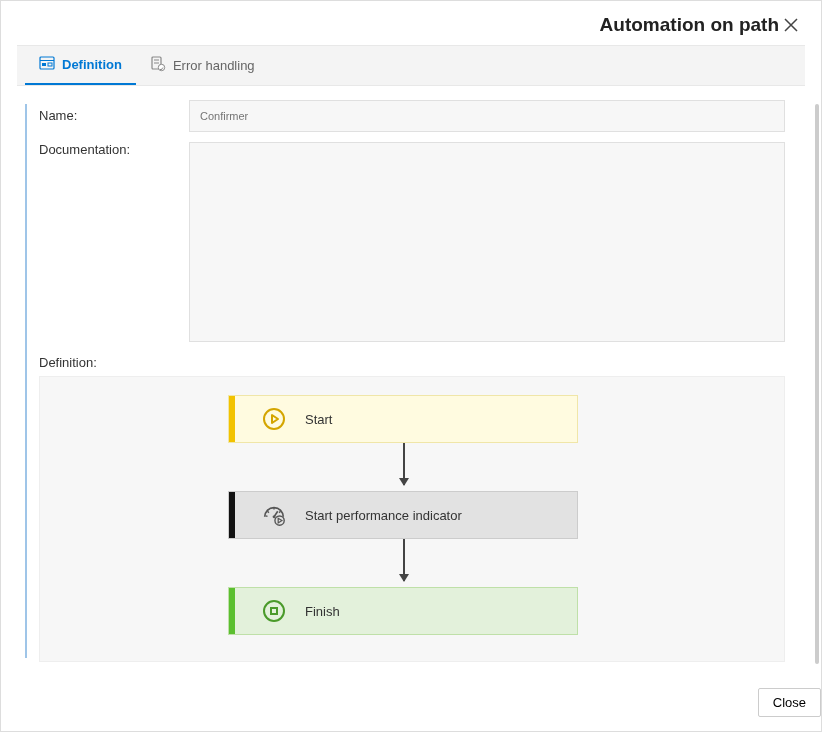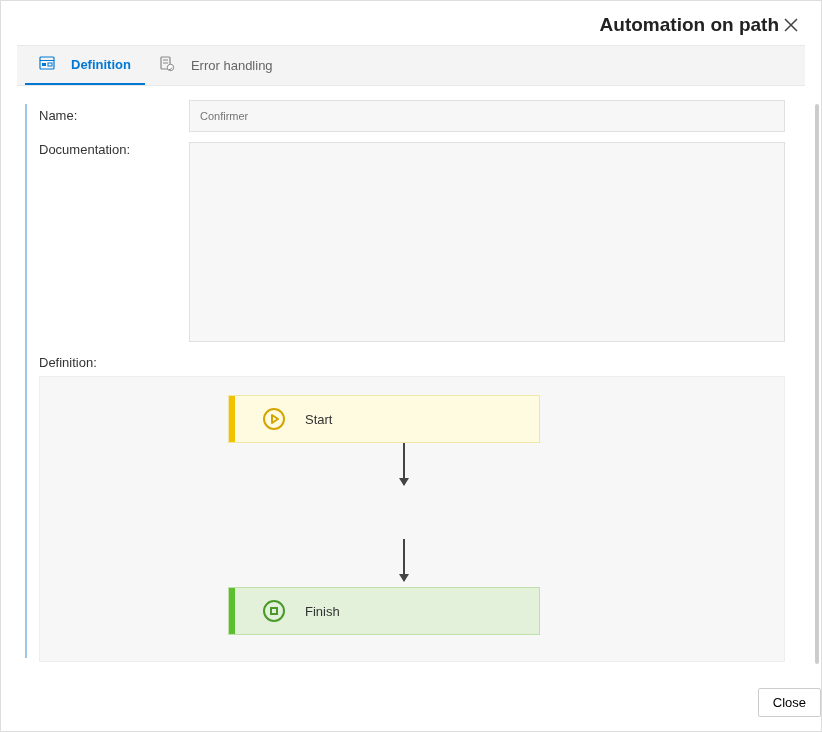--- a/index.html
+++ b/index.html
@@ -42,21 +42,21 @@
       display: flex;
       background: #f4f4f4;
       border-top: 1px solid #e8e8e8;
       border-bottom: 1px solid #e8e8e8;
       padding: 0 8px;
       margin: 0 16px;
     }
     .tab {
       display: flex;
       align-items: center;
-      gap: 16px;
+      gap: 7px;
       padding: 9px 14px;
       cursor: pointer;
       color: #666;
       font-size: 13px;
     }
     .tab.active {
       color: #0078d4;
       border-bottom: 2px solid #0078d4;
       font-weight: 600;
     }
@@ -128,21 +128,21 @@
       margin-right: 20px;
       margin-top: 6px;
       height: 286px;
       background: #f7f7f7;
       border: 1px solid #eee;
       position: relative;
     }
     .flow-node {
       position: absolute;
       left: 188px;
-      width: 312px;
+      width: 350px;
       height: 48px;
       display: flex;
       align-items: center;
       gap: 18px;
       padding: 0 16px 0 0;
       border: 1px solid;
       cursor: pointer;
     }
     .flow-node .stripe {
       width: 6px;
@@ -283,20 +283,37 @@
           <svg viewBox="0 0 26 26" width="26" height="26">
               <circle cx="13" cy="13" r="10" fill="none" stroke="#d4a500" stroke-width="2"></circle>
               <polygon points="11,9 11,17 17,13" fill="none" stroke="#d4a500" stroke-width="2" stroke-linejoin="round"></polygon>
             </svg>
         </div>
         <div class="node-label">Start</div>
       </div>
 
       <div class="arrow arrow1"></div>
 
+      <div class="flow-node node-middle">
+        <div class="stripe"></div>
+        <div class="node-icon">
+          <svg viewBox="0 0 28 28" width="28" height="28">
+            <path d="M4 16 A10 10 0 0 1 24 16" fill="none" stroke="#555" stroke-width="1.8"></path>
+            <line x1="5" y1="15" x2="7" y2="15.5" stroke="#555" stroke-width="1.5"></line>
+            <line x1="7" y1="10" x2="8.5" y2="11.5" stroke="#555" stroke-width="1.5"></line>
+            <line x1="14" y1="6" x2="14" y2="8" stroke="#555" stroke-width="1.5"></line>
+            <line x1="21" y1="10" x2="19.5" y2="11.5" stroke="#555" stroke-width="1.5"></line>
+            <line x1="14" y1="16" x2="18" y2="10" stroke="#555" stroke-width="1.8"></line>
+            <circle cx="14" cy="16" r="1.5" fill="#555"></circle>
+            <circle cx="20" cy="20" r="5" fill="#e2e2e2" stroke="#555" stroke-width="1.5"></circle>
+            <polygon points="18.5,17.5 18.5,22.5 22.5,20" fill="none" stroke="#555" stroke-width="1.3"></polygon>
+          </svg>
+        </div>
+        <div class="node-label">Start performance indicator</div>
+      </div>
 
       <div class="arrow arrow2"></div>
 
       <div class="flow-node node-finish">
         <div class="stripe"></div>
         <div class="node-icon">
           <svg viewBox="0 0 26 26" width="26" height="26">
               <circle cx="13" cy="13" r="10" fill="none" stroke="#4a9a2a" stroke-width="2"></circle>
               <rect x="10" y="10" width="6" height="6" fill="none" stroke="#4a9a2a" stroke-width="2"></rect>
             </svg>

